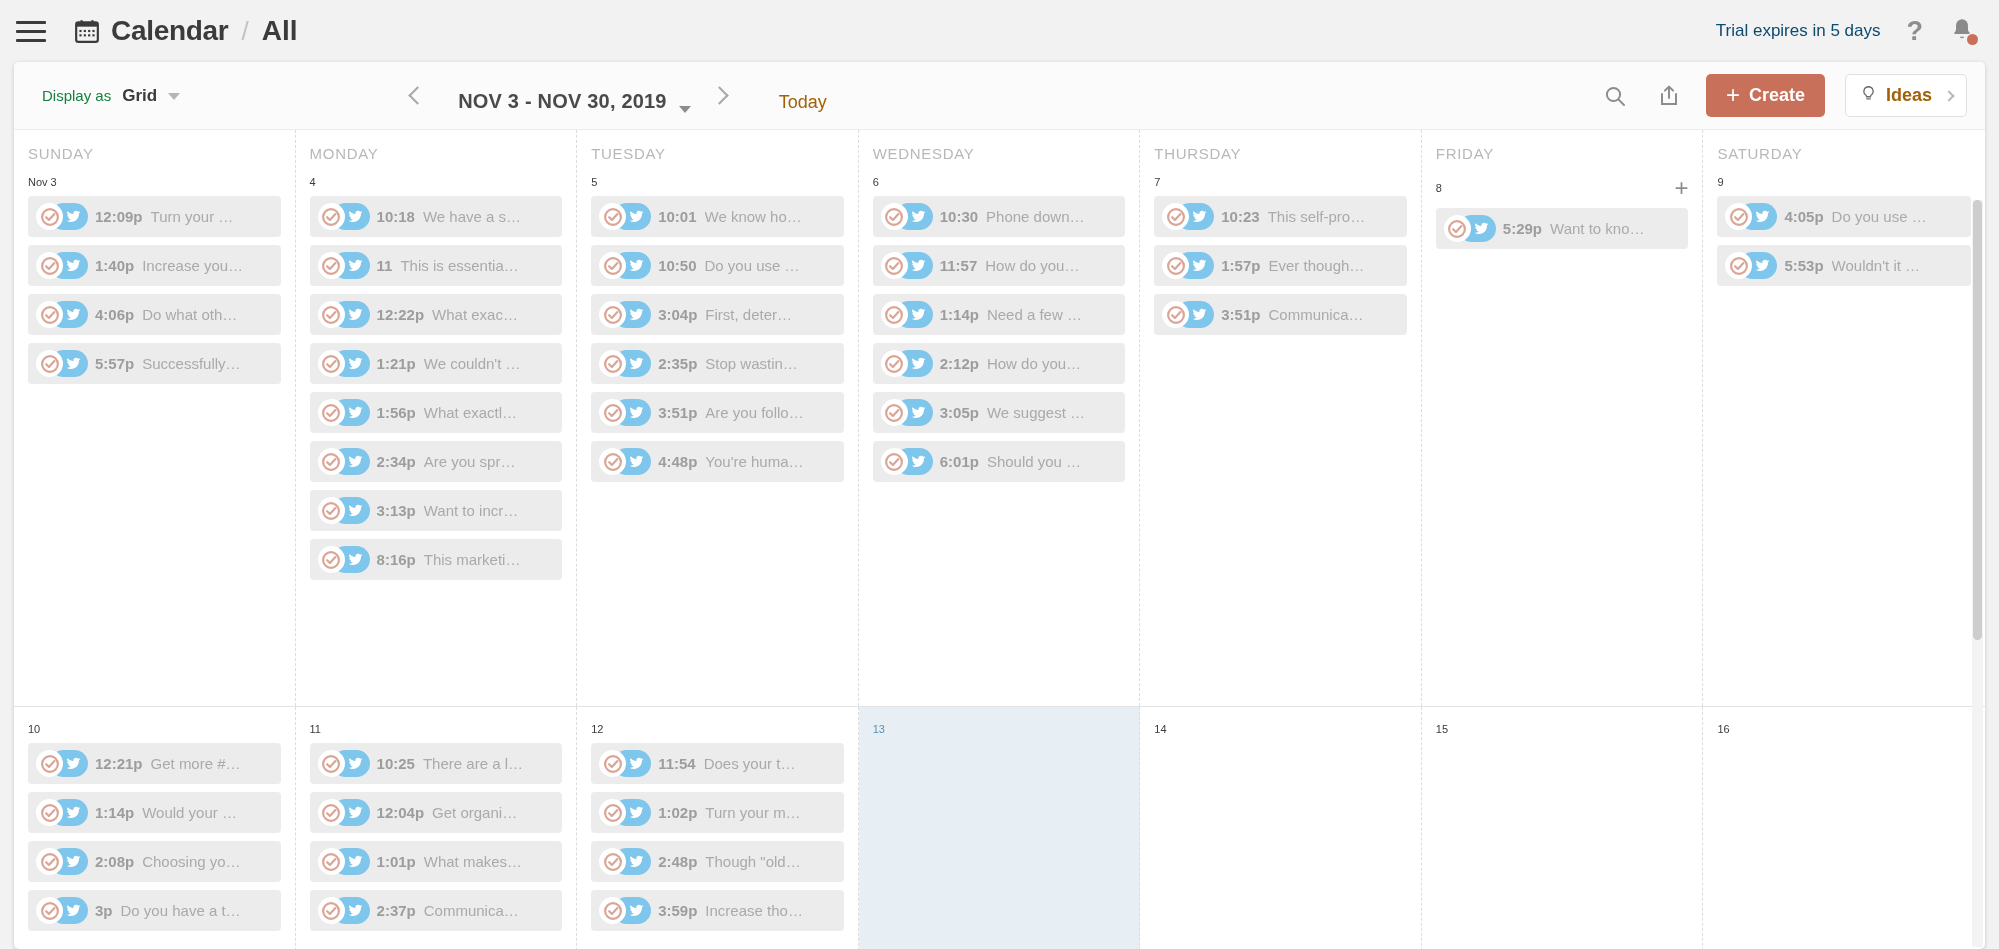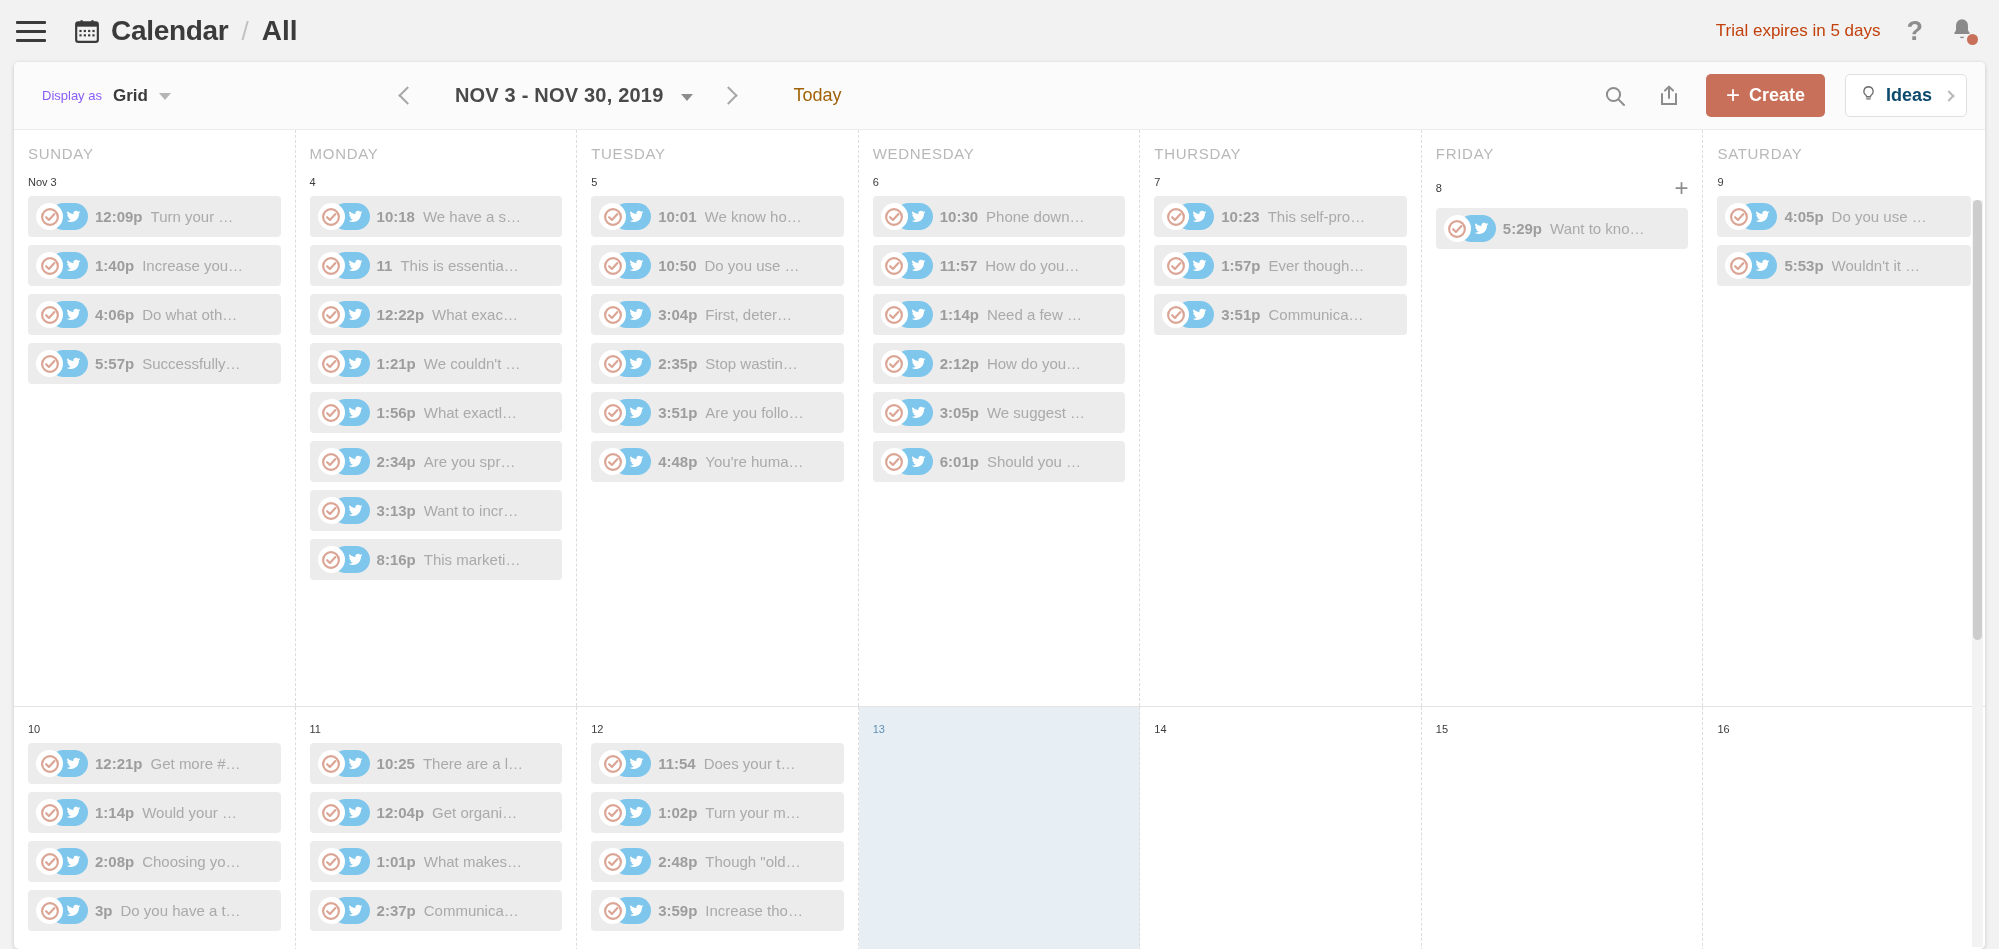--- a/index.html
+++ b/index.html
@@ -42,21 +42,21 @@
   .brand-sep {
     font-size: 26px; color: #c2c2c2; margin: 0 13px; font-weight: 400;
   }
   .brand-sub {
     font-size: 28px; font-weight: bold; color: #3b3b3b;
   }
   .appbar-right {
     margin-left: auto;
     display: flex; align-items: center; gap: 26px;
   }
-  .trial-text { font-size: 17px; color: #c2410c; }
+  .trial-text { font-size: 17px; color: #0c4a6e; }
   .help-icon {
     font-size: 27px; color: #8e8e8e; font-weight: bold;
     cursor: pointer; line-height: 1;
   }
   .bell-wrap { position: relative; width: 26px; height: 30px; cursor: pointer; }
   .bell-dot {
     position: absolute; right: -3px; bottom: 1px;
     width: 11px; height: 11px; border-radius: 50%;
     background: #c9705a;
   }
@@ -76,34 +76,34 @@
   
   .toolbar {
     height: 68px;
     flex: 0 0 auto;
     display: flex; align-items: center;
     padding: 0 18px 0 28px;
     background: #fbfbfb;
     border-bottom: 1px solid #ececec;
   }
   .display-as { display: flex; align-items: center; gap: 11px; cursor: pointer; }
-  .display-as .lbl { font-size: 13px; color: #8b5cf6; }
+  .display-as .lbl { font-size: 15px; color: #15803d; }
   .display-as .val { font-size: 17px; color: #3b3b3b; font-weight: bold; }
   .caret {
     width: 0; height: 0;
     border-left: 6px solid transparent;
     border-right: 6px solid transparent;
     border-top: 7px solid #b5b5b5;
     margin-top: 2px;
   }
 
   .nav-center {
-    display: flex; align-items: center;
+    display: flex; align-items: flex-end;
     margin-left: 218px;
-    gap: 10px;
+    gap: 4px;
   }
   .arrow-btn {
     width: 34px; height: 34px;
     display: flex; align-items: center; justify-content: center;
     cursor: pointer;
   }
   .chev {
     width: 13px; height: 13px;
     border-top: 2.5px solid #a8a8a8;
     border-right: 2.5px solid #a8a8a8;
@@ -140,21 +140,21 @@
     height: 43px; padding: 0 20px;
     font-size: 18px; font-weight: bold;
     font-family: "Liberation Sans", sans-serif;
     display: flex; align-items: center; gap: 9px;
     cursor: pointer;
   }
   .plus-g { font-size: 24px; font-weight: 400; line-height: 1; margin-top: -2px; }
   .ideas-btn {
     height: 43px; padding: 0 13px 0 14px;
     border: 1px solid #e0e0e0; border-radius: 5px;
-    background: #fff; color: #0c4a6e;
+    background: #fff; color: #a16207;
     font-size: 18px; font-weight: bold;
     display: flex; align-items: center; gap: 9px;
     cursor: pointer;
     font-family: "Liberation Sans", sans-serif;
   }
   .ideas-chev {
     width: 8px; height: 8px;
     border-top: 2px solid #b9b9b9;
     border-right: 2px solid #b9b9b9;
     transform: rotate(45deg);

